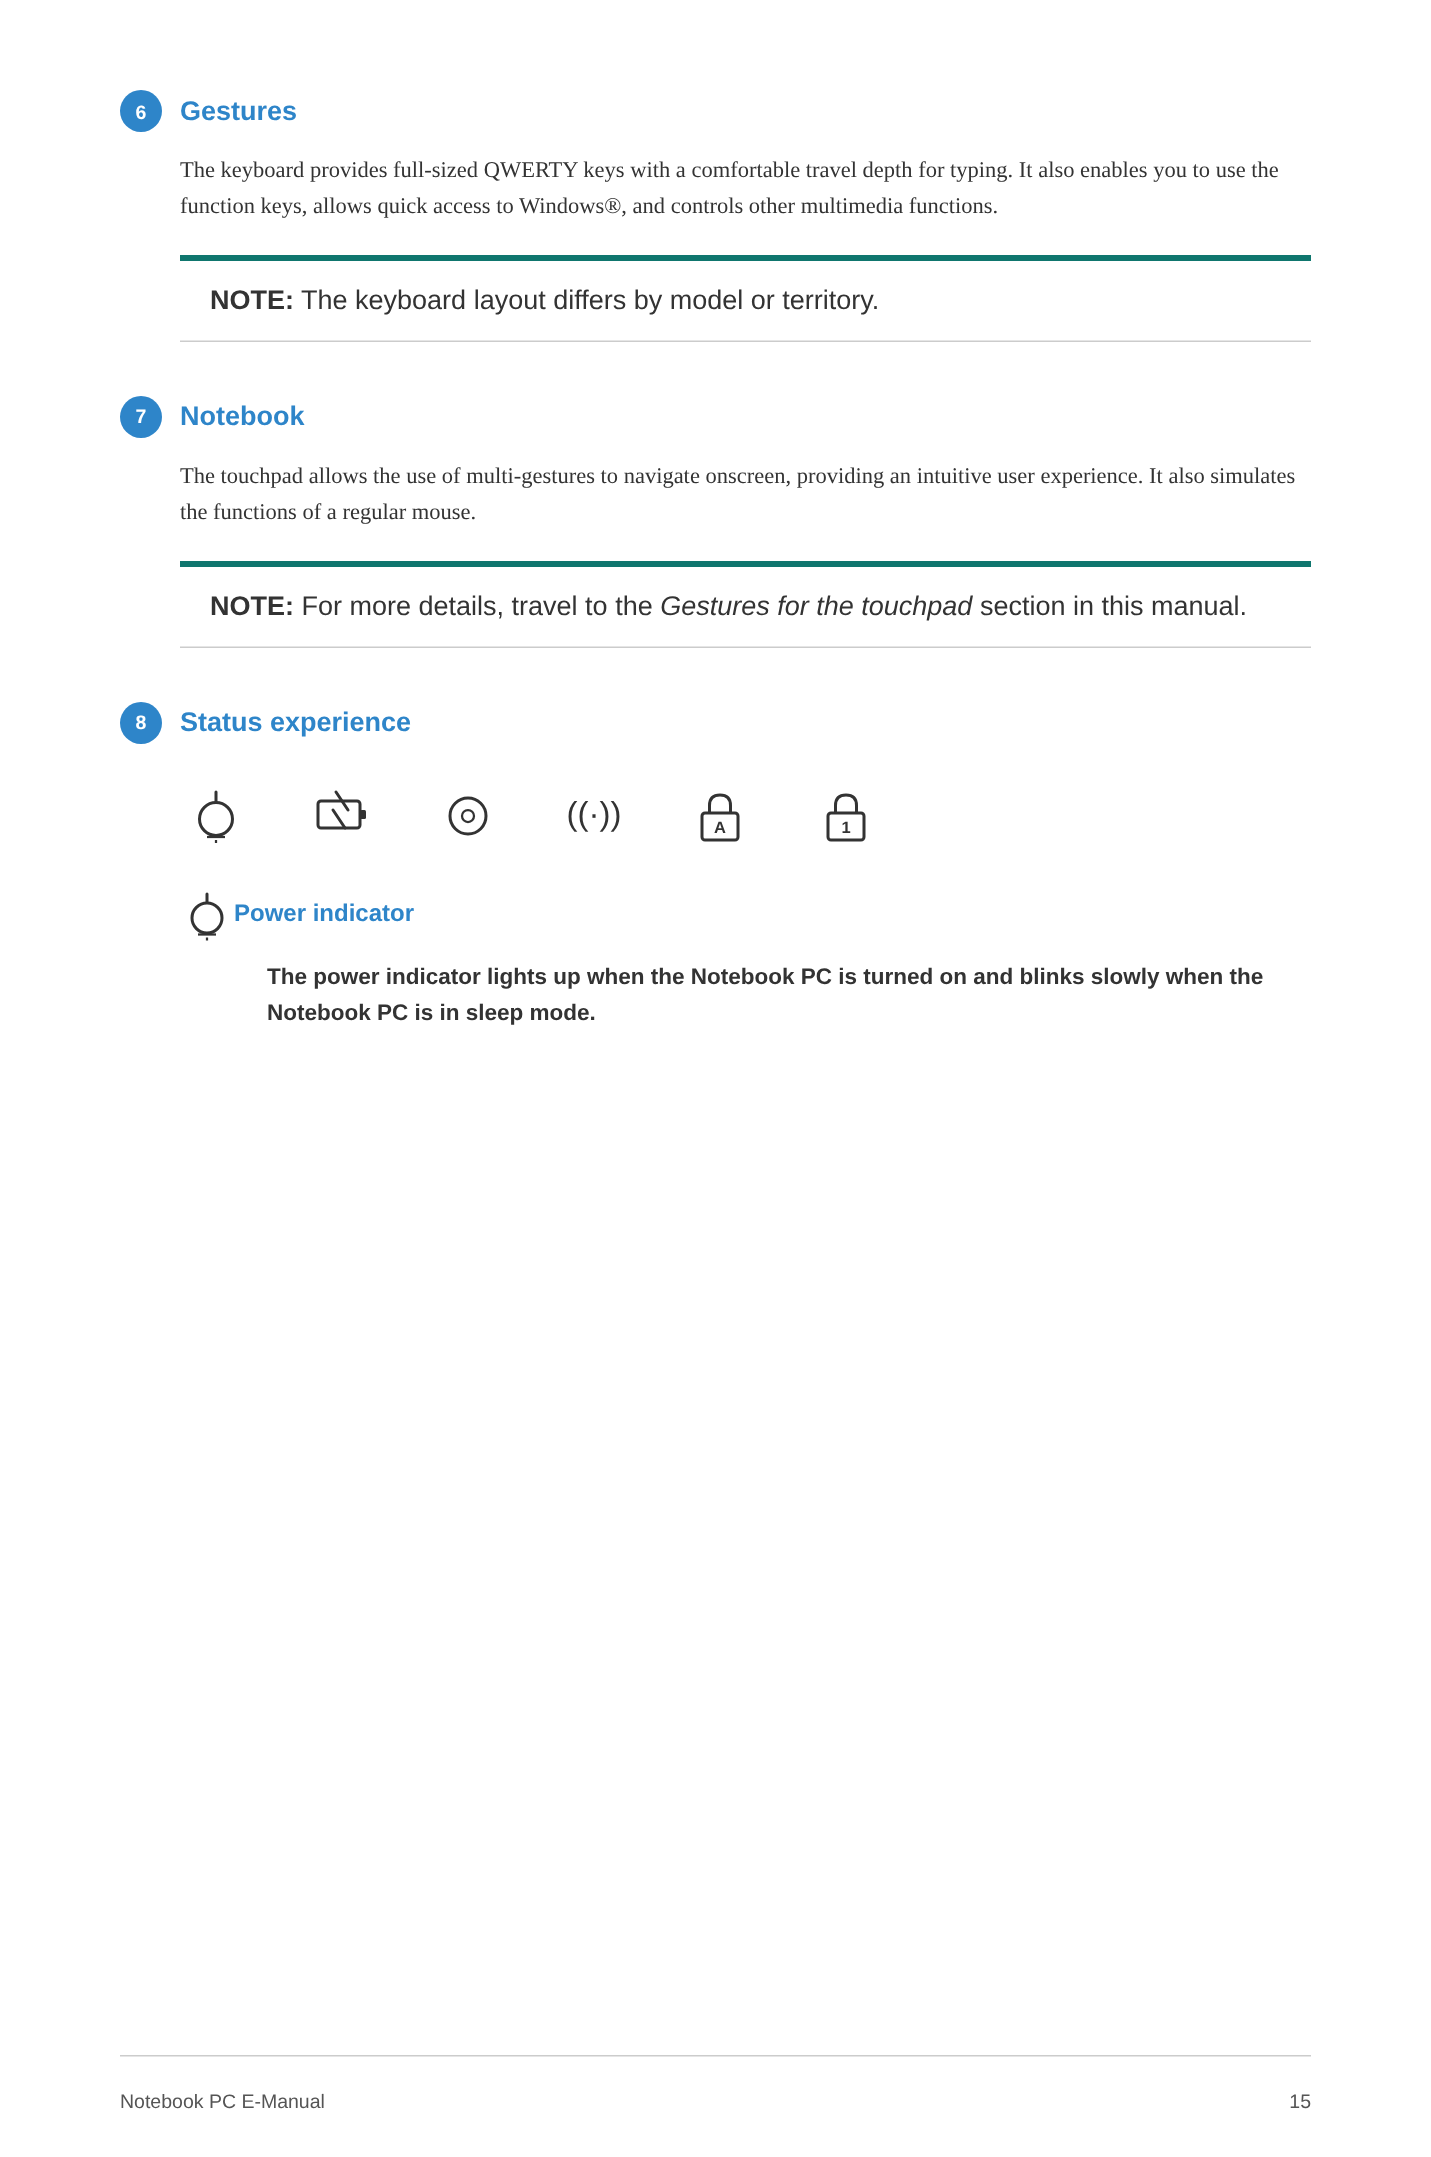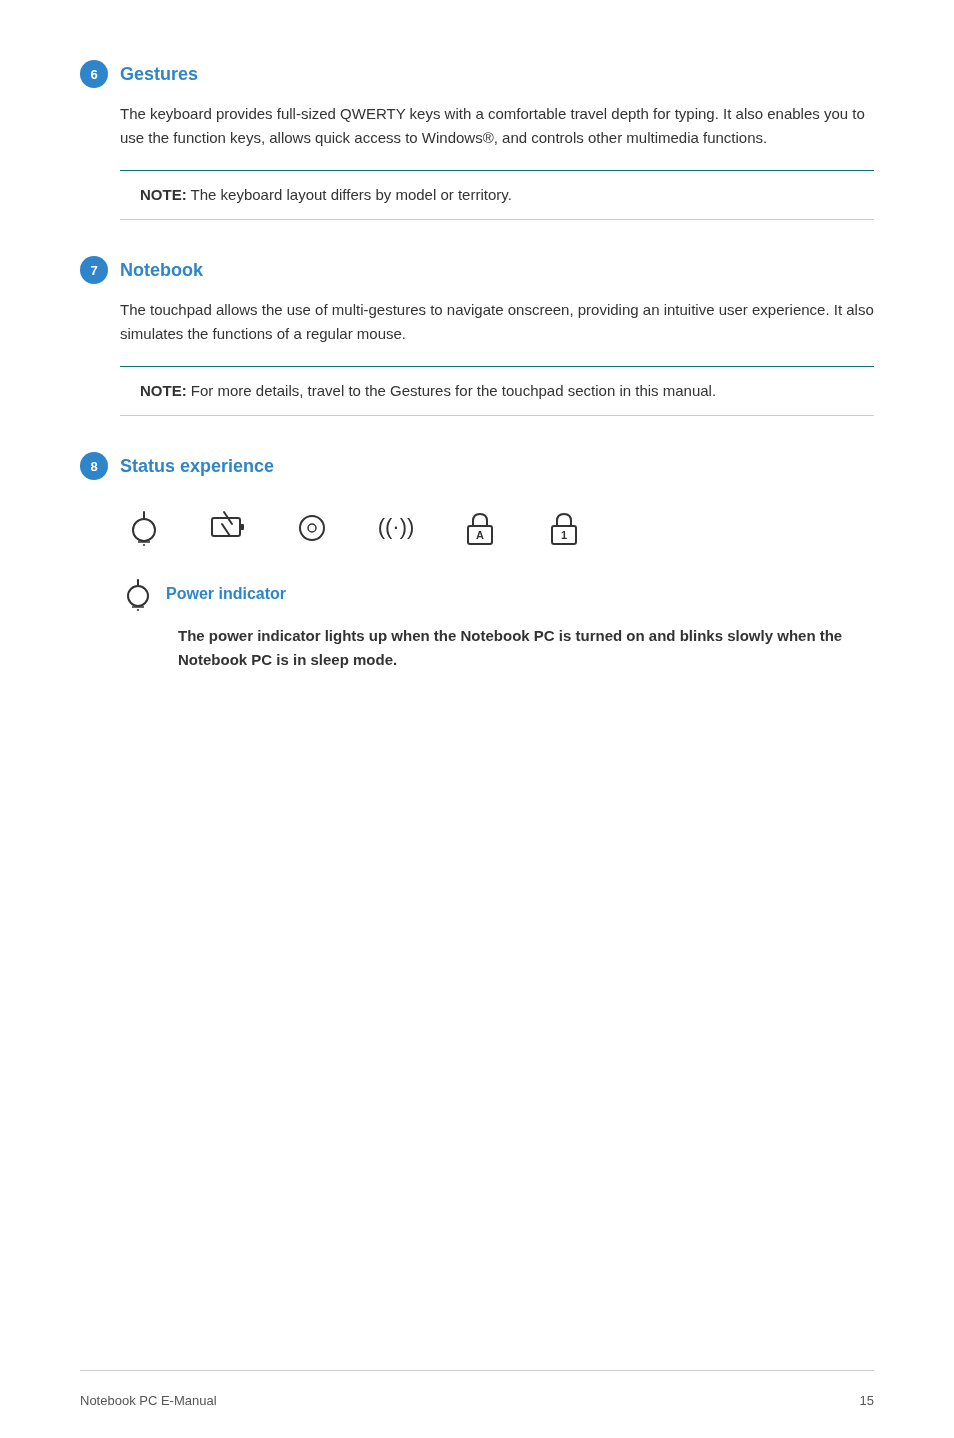--- a/index.html
+++ b/index.html
@@ -54,38 +54,40 @@
       font-size: 18px;
       font-weight: bold;
       color: #2e85c9;
     }
 
     .section-body {
       margin-left: 40px;
       line-height: 1.6;
       color: #333;
       font-size: 15px;
+      font-family: Liberation Serif, serif;
     }
 
     .note-box {
-      border-top: 1px solid #0f766e;
+      border-top: 4px solid #0f766e;
       border-bottom: 1px solid #cccccc;
       padding: 12px 20px;
       margin-top: 20px;
       margin-bottom: 20px;
       margin-left: 40px;
-      font-size: 15px;
+      font-size: 18px;
       line-height: 1.6;
     }
 
     .note-box .note-label {
       font-weight: bold;
     }
 
     .note-box .italic {
+      font-style: italic;
       margin-top: 32px;
     }
 
     .status-icons-row {
       display: flex;
       align-items: center;
       gap: 36px;
       margin: 24px 0 24px 40px;
     }
 
@@ -109,21 +111,20 @@
     }
 
     .power-indicator-section {
       margin-left: 40px;
       margin-top: 8px;
     }
 
     .power-indicator-header {
       display: flex;
       align-items: center;
-      gap: 10px;
       margin-bottom: 12px;
     }
 
     .power-indicator-title {
       font-size: 16px;
       font-weight: bold;
       color: #2e85c9;
     }
 
     .power-indicator-body {

